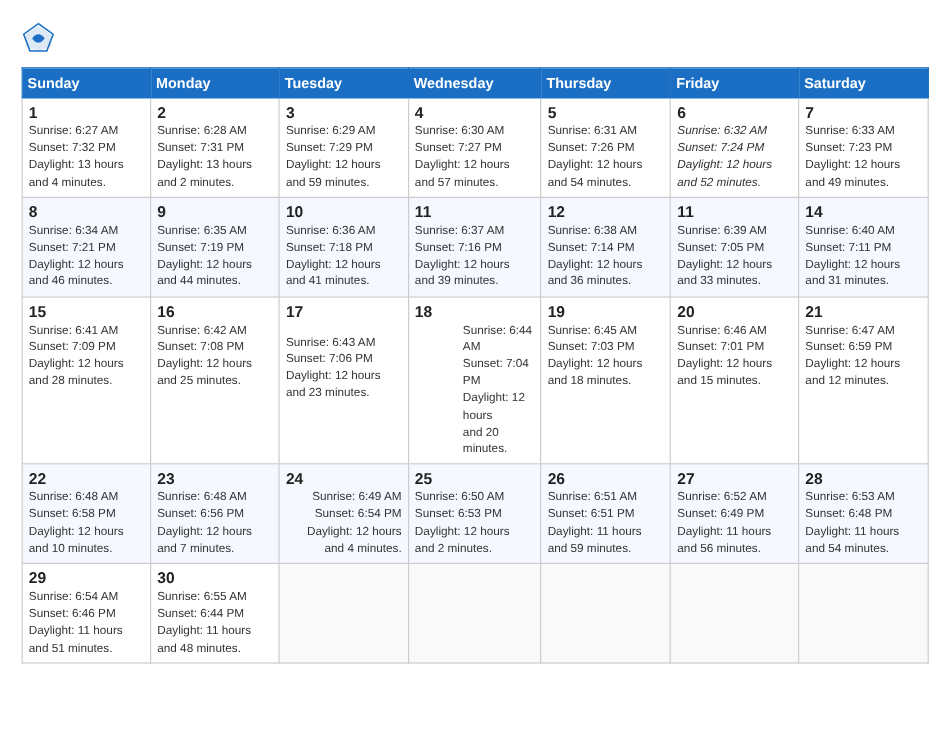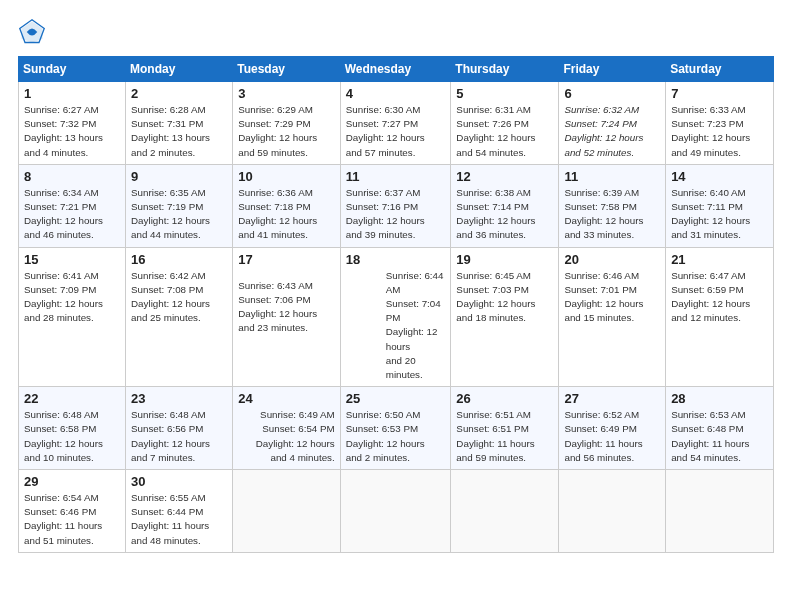--- a/index.html
+++ b/index.html
@@ -210,21 +210,21 @@
           <td>
             <span class="day-num">12</span>
             <div class="day-detail" style="white-space: pre-line;">Sunrise: 6:38 AM
 Sunset: 7:14 PM
 Daylight: 12 hours
 and 36 minutes.</div>
           </td>
           <td>
             <span class="day-num">11</span>
             <div class="day-detail" style="white-space: pre-line;">Sunrise: 6:39 AM
-Sunset: 7:58 PM
+Sunset: 7:05 PM
 Daylight: 12 hours
 and 33 minutes.</div>
           </td>
           <td>
             <span class="day-num">14</span>
             <div class="day-detail" style="white-space: pre-line;">Sunrise: 6:40 AM
 Sunset: 7:11 PM
 Daylight: 12 hours
 and 31 minutes.</div>
           </td>

